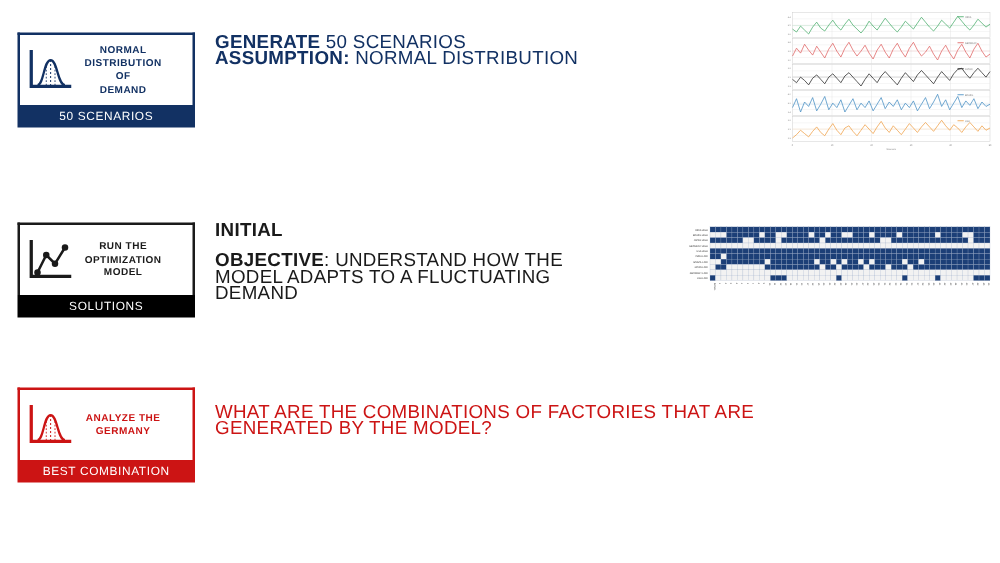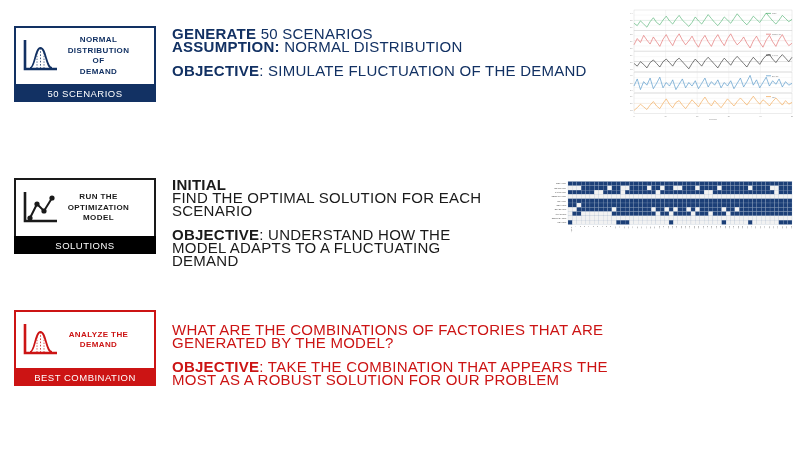--- a/index.html
+++ b/index.html
@@ -115,21 +115,20 @@
 DISTRIBUTION OF
 DEMAND</div>
       </div>
       <div class="card-foot">50 SCENARIOS</div>
     </div>
 
     <div class="txt" style="top:27px;width:430px;">
       <p><b>GENERATE</b><span> 50 SCENARIOS</span></p>
       <p><b>ASSUMPTION:</b><span> NORMAL DISTRIBUTION</span></p>
       <div class="gap"></div>
-      <p><b>OBJECTIVE</b><span>: SIMULATE  FLUCTUATION OF THE DEMAND</span></p>
     </div>
 
     <div class="vis ts-wrap">
       <svg id="ts-svg" width="182" height="108" viewBox="0 0 182 108">
           <rect x="22" y="2" width="158" height="20.2" fill="#ffffff" stroke="#c9c9c9" stroke-width="0.35"></rect>
           <line x1="22" y1="7.05" x2="180" y2="7.05" stroke="#e8e8e8" stroke-width="0.3"></line>
           <line x1="22" y1="12.1" x2="180" y2="12.1" stroke="#e8e8e8" stroke-width="0.3"></line>
           <line x1="22" y1="17.15" x2="180" y2="17.15" stroke="#e8e8e8" stroke-width="0.3"></line>
           <line x1="53.6" y1="2" x2="53.6" y2="22.2" stroke="#dddddd" stroke-width="0.3"></line>
           <line x1="85.2" y1="2" x2="85.2" y2="22.2" stroke="#dddddd" stroke-width="0.3"></line>
@@ -232,21 +231,20 @@
         </div>
         <div class="card-title">RUN THE
 OPTIMIZATION
 MODEL</div>
       </div>
       <div class="card-foot">SOLUTIONS</div>
     </div>
 
     <div class="txt" style="top:28px;width:330px;">
       <p><b>INITIAL</b><span></span></p>
-      <p><b></b><span>FIND THE OPTIMAL SOLUTION FOR EACH SCENARIO</span></p>
       <div class="gap"></div>
       <p><b>OBJECTIVE</b><span>: UNDERSTAND HOW THE MODEL ADAPTS TO A FLUCTUATING DEMAND</span></p>
     </div>
 
     <div class="vis hm-wrap" style="top:30px;">
       <svg id="hm-svg" width="266" height="62" viewBox="0 0 266 62">
           <rect x="40.00" y="1.50" width="4.39" height="4.30" fill="#1c3f77" stroke="#9fb0c8" stroke-width="0.18"></rect>
           <rect x="44.39" y="1.50" width="4.39" height="4.30" fill="#1c3f77" stroke="#9fb0c8" stroke-width="0.18"></rect>
           <rect x="48.78" y="1.50" width="4.39" height="4.30" fill="#1c3f77" stroke="#9fb0c8" stroke-width="0.18"></rect>
           <rect x="53.18" y="1.50" width="4.39" height="4.30" fill="#1c3f77" stroke="#9fb0c8" stroke-width="0.18"></rect>
@@ -831,25 +829,24 @@
         <div class="card-icon">
           <svg width="40" height="38" viewBox="0 0 40 38">
             <path d="M4 3 L4 32 L36 32" fill="none" stroke="#cc1414" stroke-width="2.6"></path>
             <path d="M9 31 C14 31 14 11 19.5 11 C25 11 25 31 31 31" fill="none" stroke="#cc1414" stroke-width="1.8"></path>
             <line x1="19.5" y1="11" x2="19.5" y2="31" stroke="#cc1414" stroke-width="0.8" stroke-dasharray="1.6 1.6"></line>
             <line x1="16" y1="16" x2="16" y2="31" stroke="#cc1414" stroke-width="0.7" stroke-dasharray="1.4 1.4"></line>
             <line x1="23" y1="16" x2="23" y2="31" stroke="#cc1414" stroke-width="0.7" stroke-dasharray="1.4 1.4"></line>
           </svg>
         </div>
         <div class="card-title">ANALYZE  THE
-DEMAND</div>
+GERMANY</div>
       </div>
       <div class="card-foot">BEST COMBINATION</div>
     </div>
 
     <div class="txt" style="top:23px;width:460px;">
       <p><b></b><span>WHAT ARE THE COMBINATIONS OF FACTORIES THAT ARE GENERATED BY THE MODEL?</span></p>
       <div class="gap"></div>
-      <p><b>OBJECTIVE</b><span>: TAKE THE COMBINATION THAT APPEARS THE MOST AS A ROBUST SOLUTION FOR OUR PROBLEM</span></p>
     </div>
 
   </div>
 </section>
 
 </body></html>

